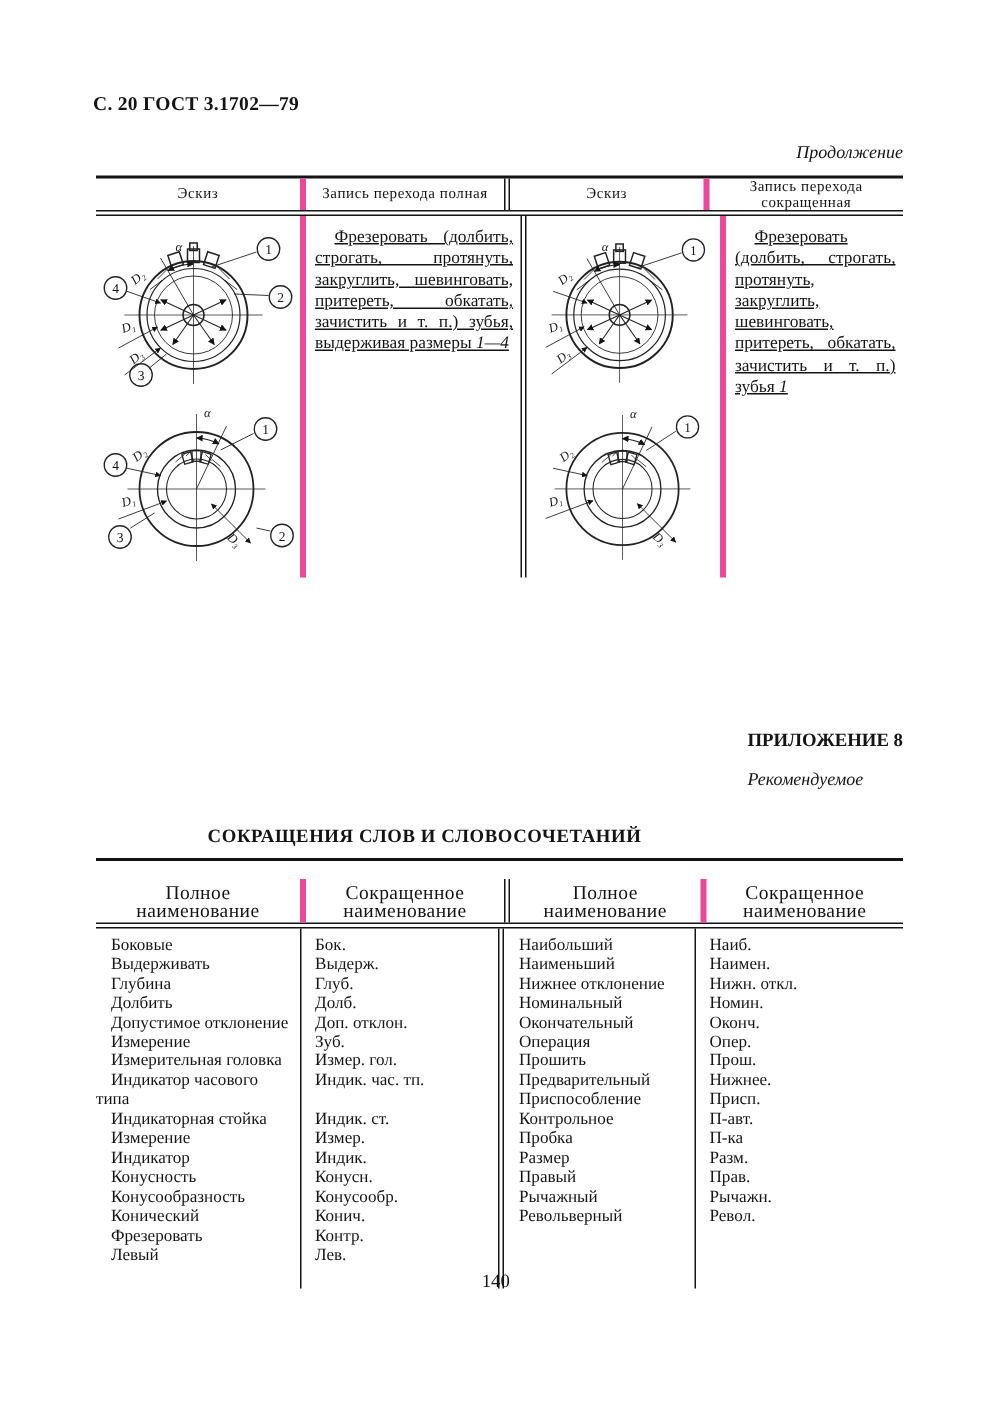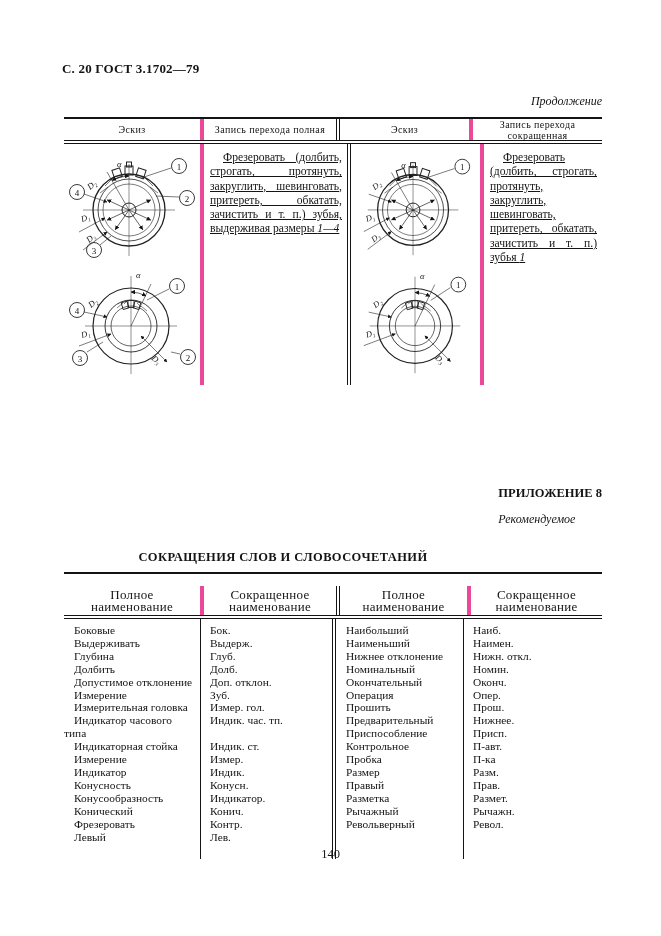--- a/index.html
+++ b/index.html
@@ -336,21 +336,21 @@
             <div class="cell abbr">Индик.</div>
           </div>
 
           <div class="abbr-row">
             <div class="cell full">Конусность</div>
             <div class="cell abbr">Конусн.</div>
           </div>
 
           <div class="abbr-row">
             <div class="cell full">Конусообразность</div>
-            <div class="cell abbr">Индикатор.</div>
+            <div class="cell abbr">Конусообр.</div>
           </div>
 
           <div class="abbr-row">
             <div class="cell full">Конический</div>
             <div class="cell abbr">Конич.</div>
           </div>
 
           <div class="abbr-row">
             <div class="cell full">Фрезеровать</div>
             <div class="cell abbr">Контр.</div>
@@ -424,24 +424,20 @@
           <div class="abbr-row">
             <div class="cell full">Размер</div>
             <div class="cell abbr">Разм.</div>
           </div>
 
           <div class="abbr-row">
             <div class="cell full">Правый</div>
             <div class="cell abbr">Прав.</div>
           </div>
 
-          <div class="abbr-row">
-            <div class="cell full">Разметка</div>
-            <div class="cell abbr">Размет.</div>
-          </div>
 
           <div class="abbr-row">
             <div class="cell full">Рычажный</div>
             <div class="cell abbr">Рычажн.</div>
           </div>
 
           <div class="abbr-row">
             <div class="cell full">Револьверный</div>
             <div class="cell abbr">Револ.</div>
           </div>

